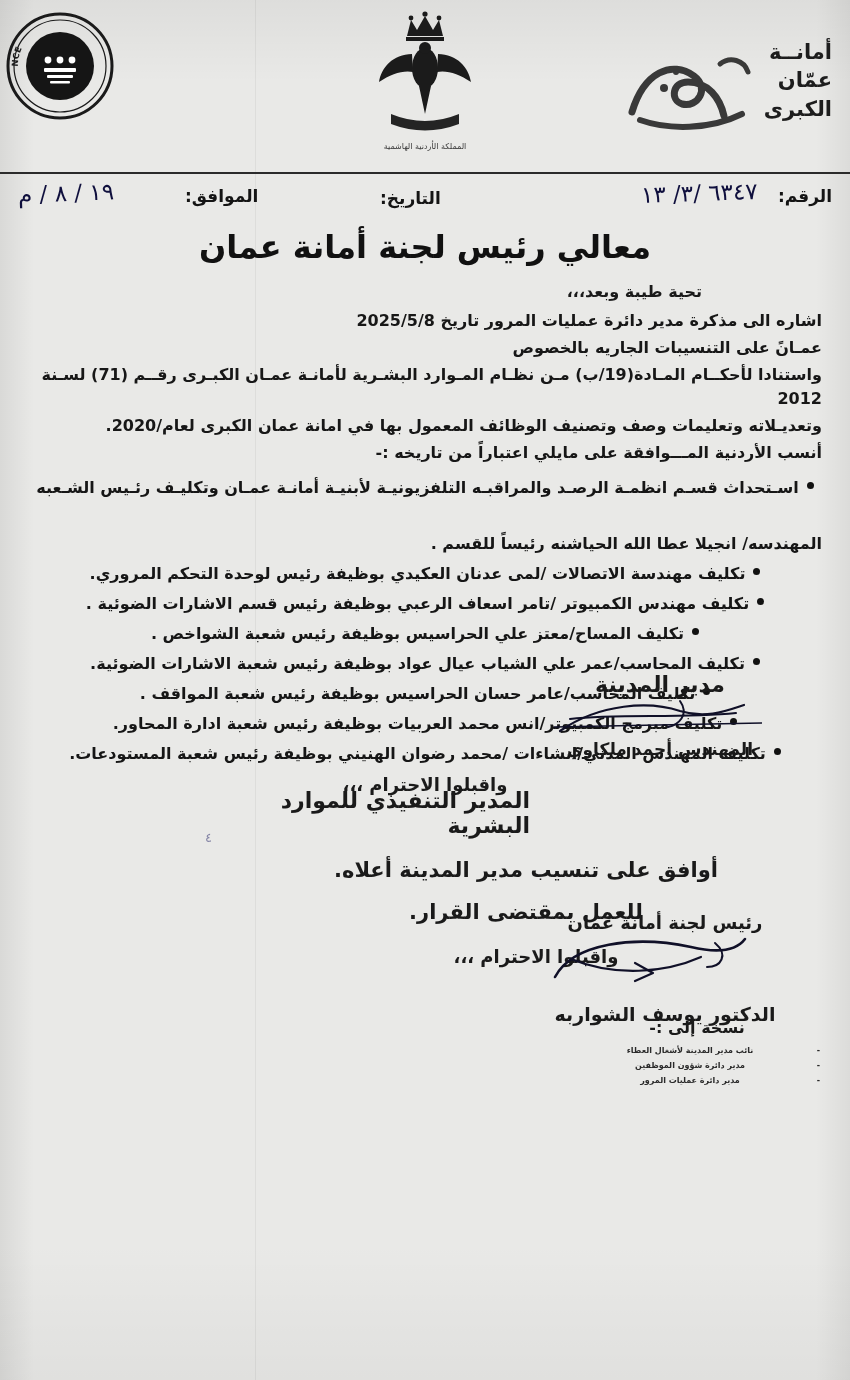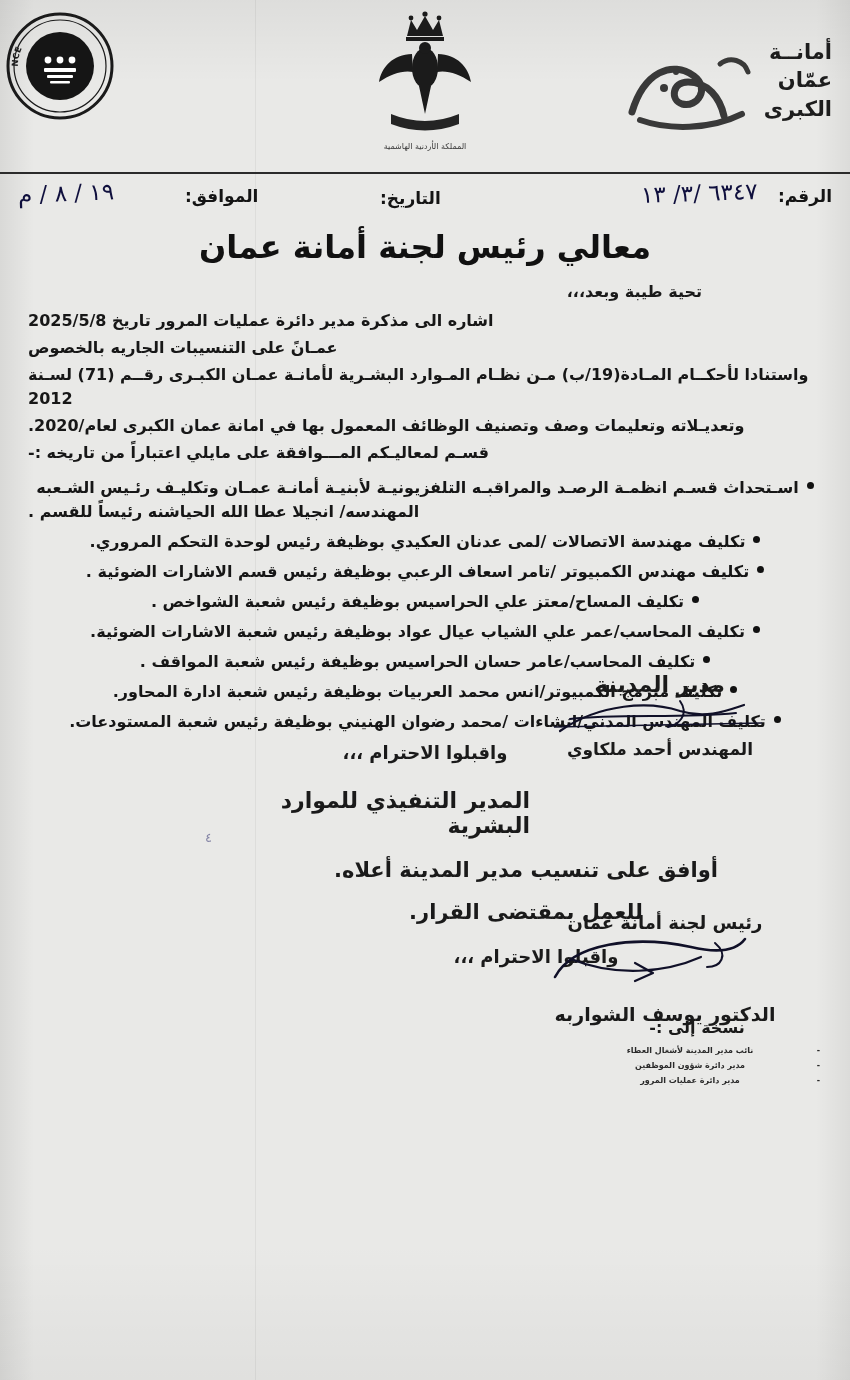--- a/index.html
+++ b/index.html
@@ -135,21 +135,21 @@
     font-size: 16px;
     font-weight: bold;
     margin: 0 0 8px 0;
     padding-right: 120px;
   }
   .para {
     font-size: 16px;
     font-weight: bold;
     line-height: 1.55;
     margin: 0 0 2px 0;
-    text-align: left;
+    text-align: right;
     color: #171717;
   }
   .para.wide { letter-spacing: 0.2px; }
 
   ul.items {
     list-style: none;
     margin: 10px 0 6px 0;
     padding: 0 0 0 0;
   }
   ul.items li {
@@ -169,22 +169,23 @@
     border-radius: 50%;
     background: #111;
     margin-left: 8px;
     vertical-align: middle;
     position: relative;
     top: -3px;
   }
   ul.items li .txt { display: inline; }
   .item-second-line {
     display: block;
-    text-align: left;
+    text-align: right;
     padding-right: 0;
+    margin-top: 32px;
   }
 
   .regards {
     text-align: center;
     font-size: 18px;
     font-weight: bold;
     margin: 8px 0 0 0;
     letter-spacing: .5px;
   }
 
@@ -378,21 +379,21 @@
   <div class="body">
 
     <div class="addressee">معالي رئيس لجنة أمانة عمان</div>
 
     <div class="greeting">تحية طيبة وبعد،،،</div>
 
     <div class="para">اشاره الى مذكرة مدير دائرة عمليات المرور تاريخ 2025/5/8</div>
     <div class="para">عمـانً على التنسيبات الجاريه بالخصوص</div>
     <div class="para wide">واستنادا لأحكــام المـادة(19/ب) مـن نظـام المـوارد البشـرية لأمانـة عمـان الكبـرى رقــم (71) لسـنة 2012</div>
     <div class="para wide">وتعديـلاته وتعليمات وصف وتصنيف الوظائف المعمول بها في امانة عمان الكبرى لعام/2020.</div>
-    <div class="para">قسـم لمعاليـكم المـــوافقة على مايلي اعتباراً من تاريخه :-</div>
+    <div class="para">أنسب الأردنية المـــوافقة على مايلي اعتباراً من تاريخه :-</div>
 
     <ul class="items">
       <li>
         <span class="bullet"></span><span class="txt">اسـتحداث قسـم انظمـة الرصـد والمراقبـه التلفزيونيـة لأبنيـة أمانـة عمـان وتكليـف رئـيس الشـعبه</span>
         <span class="item-second-line">المهندسه/ انجيلا عطا الله الحياشنه رئيساً للقسم .</span>
       </li>
       <li>
         <span class="bullet"></span><span class="txt">تكليف مهندسة الاتصالات /لمى عدنان العكيدي بوظيفة رئيس لوحدة التحكم المروري.</span>
       </li>
       <li>

